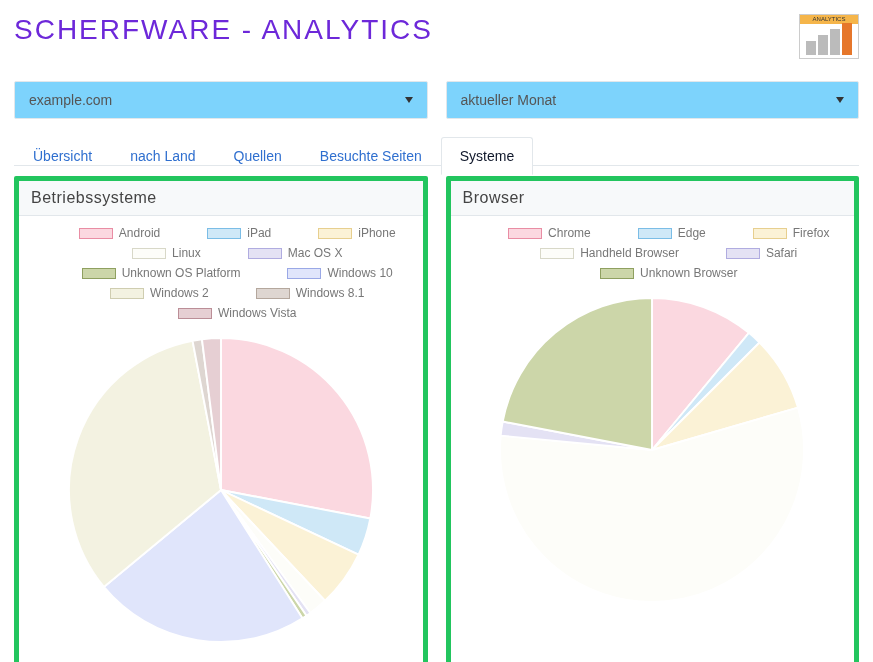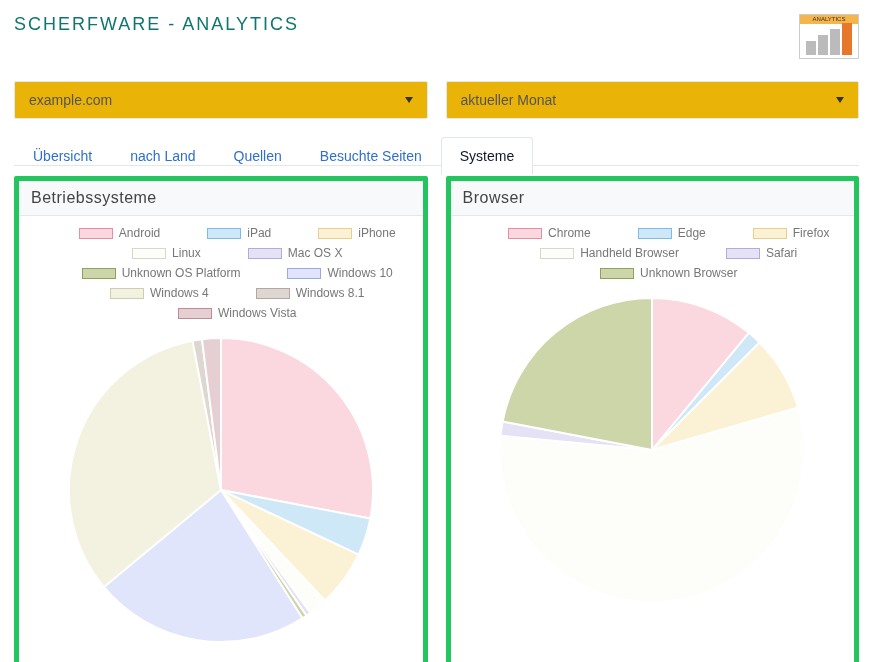--- a/index.html
+++ b/index.html
@@ -12,24 +12,24 @@
     width: 873px;
   }
   .header {
     display: flex;
     justify-content: space-between;
     align-items: flex-start;
     margin-bottom: 22px;
   }
   .title {
     font-family: "Arial Narrow", "Segoe UI", sans-serif;
-    font-size: 18px;
+    font-size: 28px;
     font-weight: 400;
     letter-spacing: 2px;
-    color: #0f766e;
+    color: #6d28d9;
     text-transform: uppercase;
   }
   .logo {
     width: 60px;
     height: 45px;
     border: 1px solid #ccc;
     background: linear-gradient(#f5b54a 0 20%, #fff 20% 100%);
     display: flex;
     align-items: flex-end;
     justify-content: center;
@@ -49,21 +49,21 @@
   .logo .b3 { height: 26px; }
   .logo .b4 { height: 32px; background: #e6772b; }
 
   .selects {
     display: flex;
     gap: 18px;
     margin-bottom: 8px;
   }
   .select {
     flex: 1;
-    background: #eab308;
+    background: #7dd3fc;
     border: 1px solid #e2e7eb;
     padding: 10px 14px;
     font-size: 14px;
     color: #555;
     display: flex;
     justify-content: space-between;
     align-items: center;
     border-radius: 2px;
     gap: 24px;
   }
@@ -205,21 +205,21 @@
           <span class="legend-item">
             <span class="swatch" style="background: rgb(204, 214, 169); border-color: rgb(143, 160, 96);"></span>
             <span>Unknown OS Platform</span>
           </span>
           <span class="legend-item">
             <span class="swatch" style="background: rgb(224, 229, 251); border-color: rgb(154, 168, 230);"></span>
             <span>Windows 10</span>
           </span>
           <span class="legend-item">
             <span class="swatch" style="background: rgb(243, 242, 225); border-color: rgb(207, 205, 176);"></span>
-            <span>Windows 4</span>
+            <span>Windows 2</span>
           </span>
           <span class="legend-item">
             <span class="swatch" style="background: rgb(222, 214, 209); border-color: rgb(180, 167, 157);"></span>
             <span>Windows 8.1</span>
           </span>
           <span class="legend-item">
             <span class="swatch" style="background: rgb(230, 207, 211); border-color: rgb(187, 142, 151);"></span>
             <span>Windows Vista</span>
           </span>
         </div>

